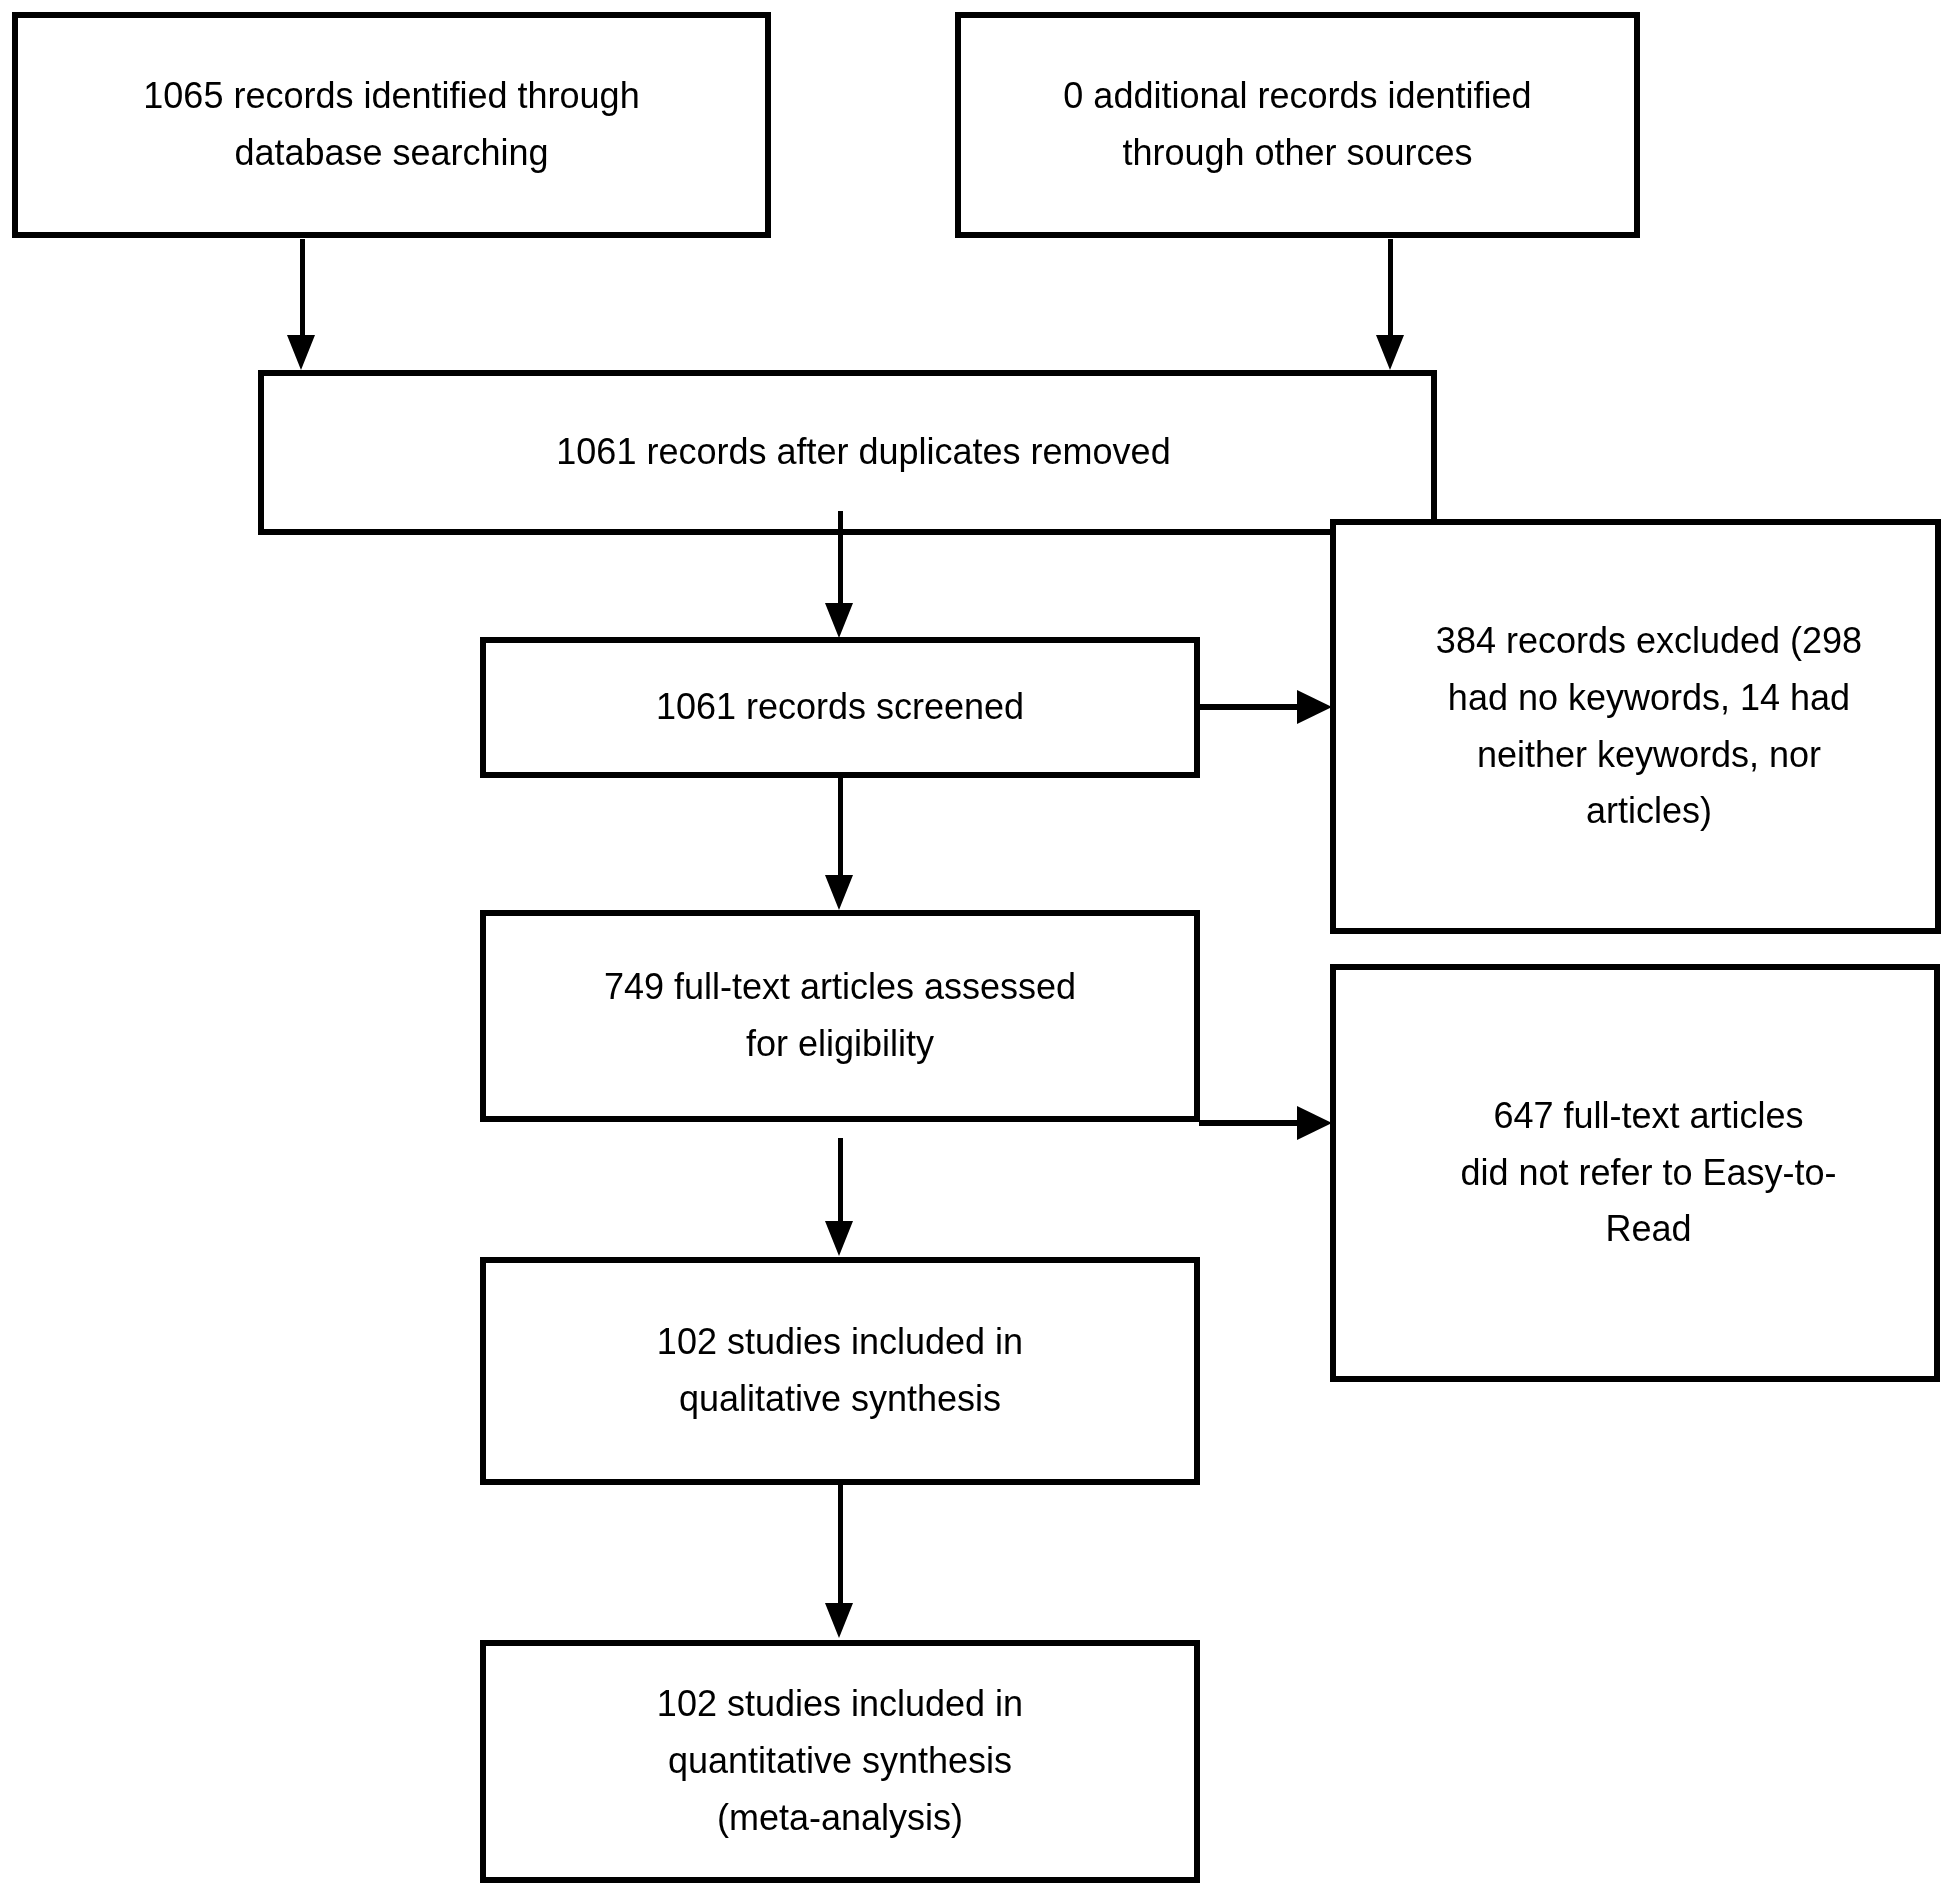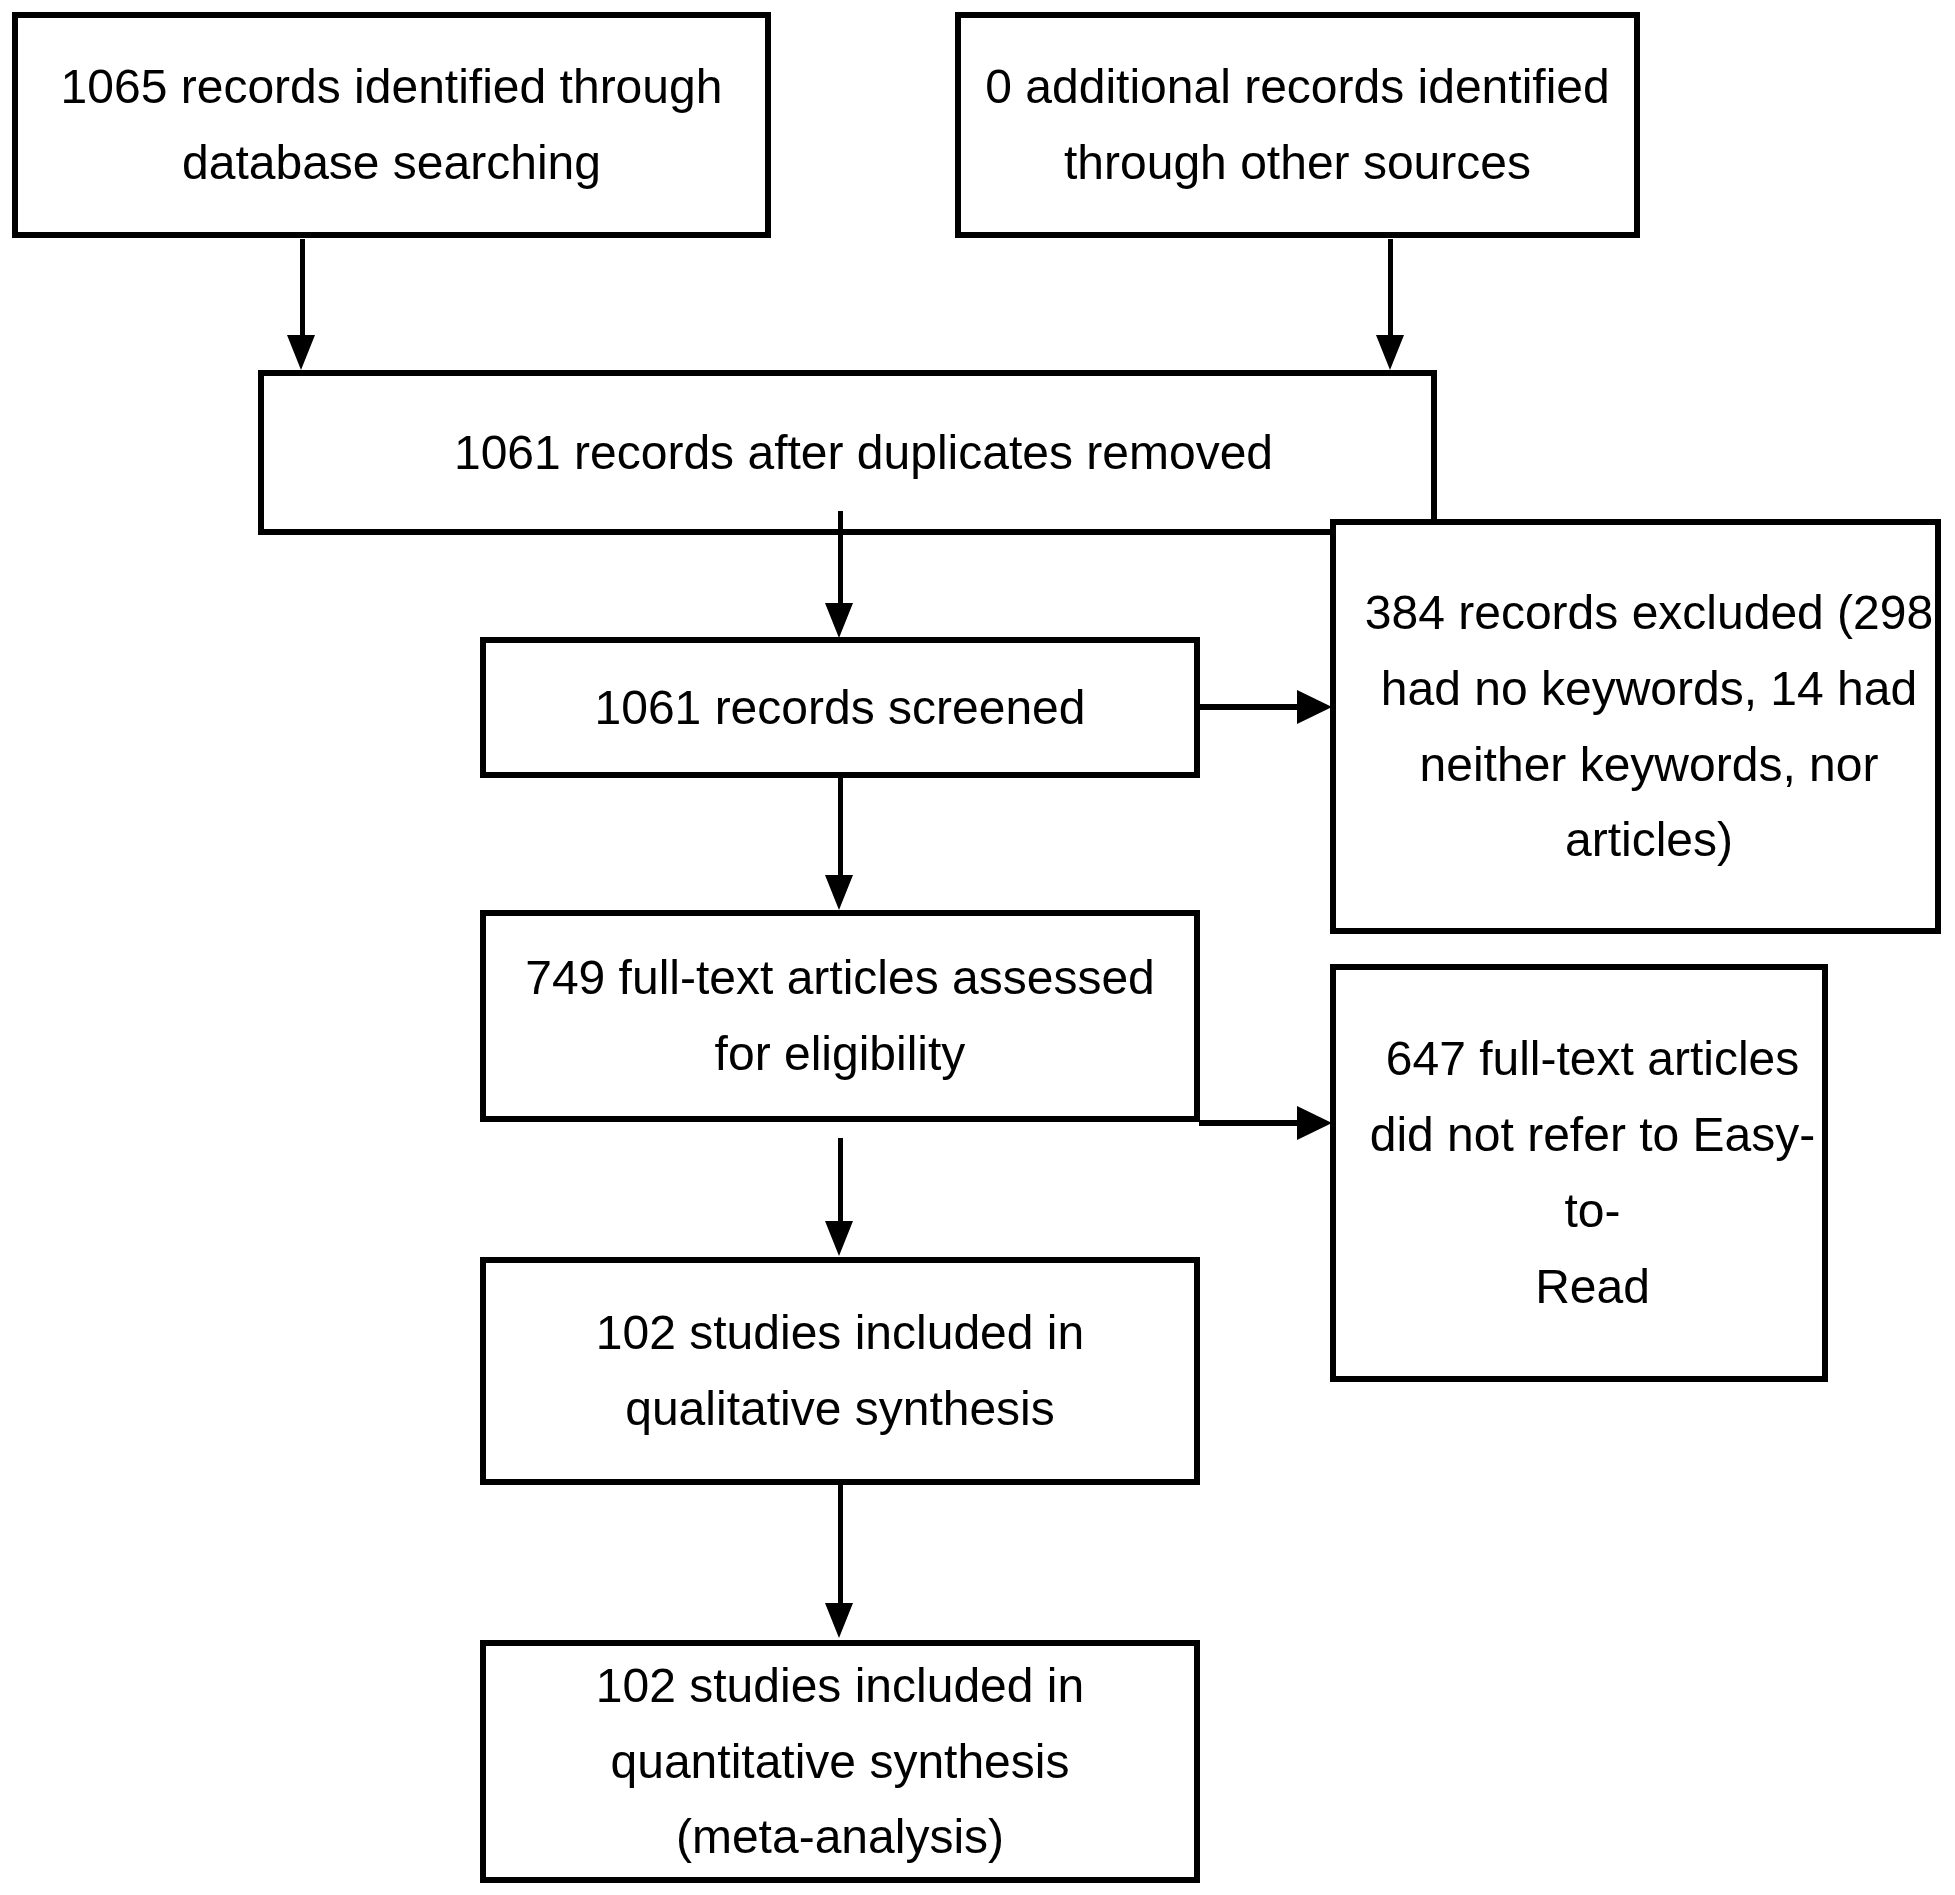--- a/index.html
+++ b/index.html
@@ -23,41 +23,41 @@
     display: flex;
     flex-direction: column;
     align-items: center;
     justify-content: center;
     text-align: center;
     color: #000000;
   }
   .node .line {
     display: block;
     width: 100%;
-    font-size: 48px;
+    font-size: 36px;
     line-height: 1.58;
     white-space: nowrap;
   }
   .node.wrap .line {
     white-space: normal;
     padding-left: 27px;
   }
 
   
   #box-db       { left: 12px;   top: 12px;   width: 759px; height: 226px; }
   #box-other    { left: 955px; top: 12px;   width: 685px; height: 226px; }
   #box-dupes    { left: 258px;  top: 370px;  width: 1179px; height: 165px; padding-left: 32px; }
   #box-screened { left: 480px;  top: 637px;  width: 720px; height: 141px; }
   #box-fulltext { left: 480px;  top: 910px; width: 720px; height: 212px; }
   #box-qual     { left: 480px;  top: 1257px; width: 720px; height: 228px; }
   #box-quant    { left: 480px;  top: 1640px; width: 720px; height: 243px; }
 
   
   #box-excl-records { left: 1330px; top: 519px;  width: 611px; height: 415px; }
-  #box-excl-full    { left: 1330px; top: 964px; width: 498px; height: 418px; }
+  #box-excl-full    { left: 1330px; top: 964px; width: 610px; height: 418px; }
 
   
   .vline {
     position: absolute;
     width: 4.7px;
     background: #000000;
   }
   .hline {
     position: absolute;
     height: 6px;

